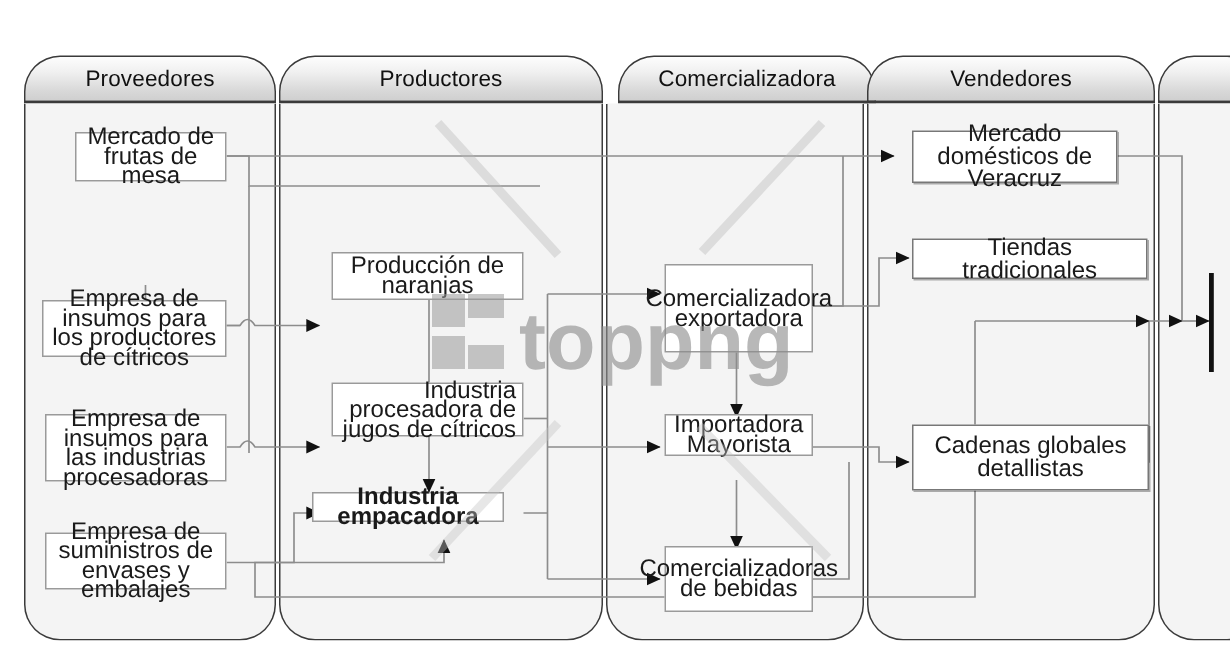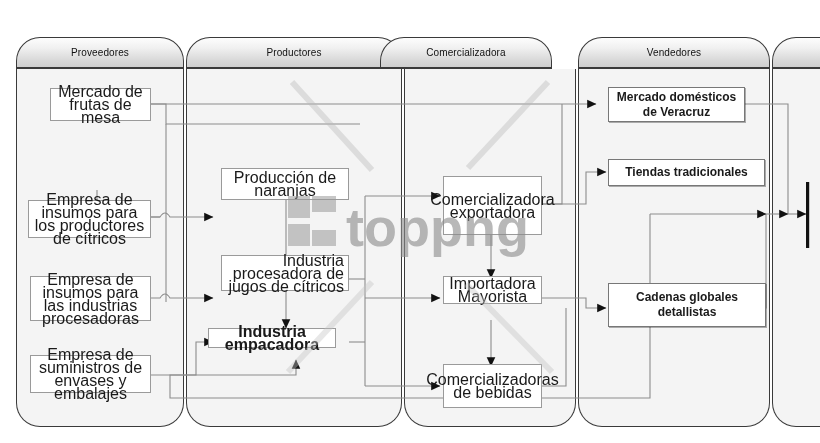--- a/index.html
+++ b/index.html
@@ -10,21 +10,21 @@
     overflow:hidden;
   }
   #stage{position:relative;width:820px;height:443px;background:#ffffff;}
   .lane-head{
     position:absolute;
     box-sizing:border-box;
     border:1.6px solid #3a3a3a;
     border-radius:24px 24px 0 0;
     background:linear-gradient(to bottom,#fdfdfd 0%,#f0f0f0 35%,#d8d8d8 78%,#cfcfcf 100%);
     display:flex;align-items:center;justify-content:center;
-    font-size:10px;color:#111;letter-spacing:.1px;
+    font-size:15px;color:#111;letter-spacing:.1px;
     border-bottom:2px solid #3a3a3a;
   }
   .lane-body{
     position:absolute;
     box-sizing:border-box;
     background:#f4f4f4;
     border-left:1.6px solid #3a3a3a;
     border-right:1.6px solid #3a3a3a;
     border-bottom:1.6px solid #3a3a3a;
     border-radius:0 0 24px 24px;
@@ -38,22 +38,22 @@
     border:1px solid #9a9a9a;
     display:flex;align-items:center;justify-content:center;
     text-align:center;
     font-size:16px;
     line-height:13px;
     color:#1a1a1a;
     padding:2px 4px;
     z-index:6;
   }
   .node.bold{
-    font-weight:bold;
-    font-size:12px;
+    font-weight:normal;
+    font-size:16px;
     line-height:15px;
     border:1px solid #777;
     box-shadow:1px 1px 0 rgba(0,0,0,.30);
   }
 
   
   svg.layer{position:absolute;left:0;top:0;width:820px;height:443px;}
   #wires{z-index:4;}
 
   
@@ -70,21 +70,21 @@
   <div class="lane-head" style="left:16px;top:37px;width:168px;height:32px;">
     <span>Proveedores</span>
   </div>
   <div class="lane-body" style="left:16px;top:69px;width:168px;height:358px;"></div>
 
   <div class="lane-head" style="left:186px;top:37px;width:216px;height:32px;">
     <span>Productores</span>
   </div>
   <div class="lane-body" style="left:186px;top:69px;width:216px;height:358px;"></div>
 
-  <div class="lane-head" style="left:380px;top:37px;width:172px;height:32px;">
+  <div class="lane-head" style="left:412px;top:37px;width:172px;height:32px;">
     <span>Comercializadora</span>
   </div>
   <div class="lane-body" style="left:404px;top:69px;width:172px;height:358px;"></div>
 
   <div class="lane-head" style="left:578px;top:37px;width:192px;height:32px;">
     <span>Vendedores</span>
   </div>
   <div class="lane-body" style="left:578px;top:69px;width:192px;height:358px;"></div>
 
   <div class="lane-head" style="left:772px;top:37px;width:70px;height:32px;border-radius:24px 24px 0 0;">

